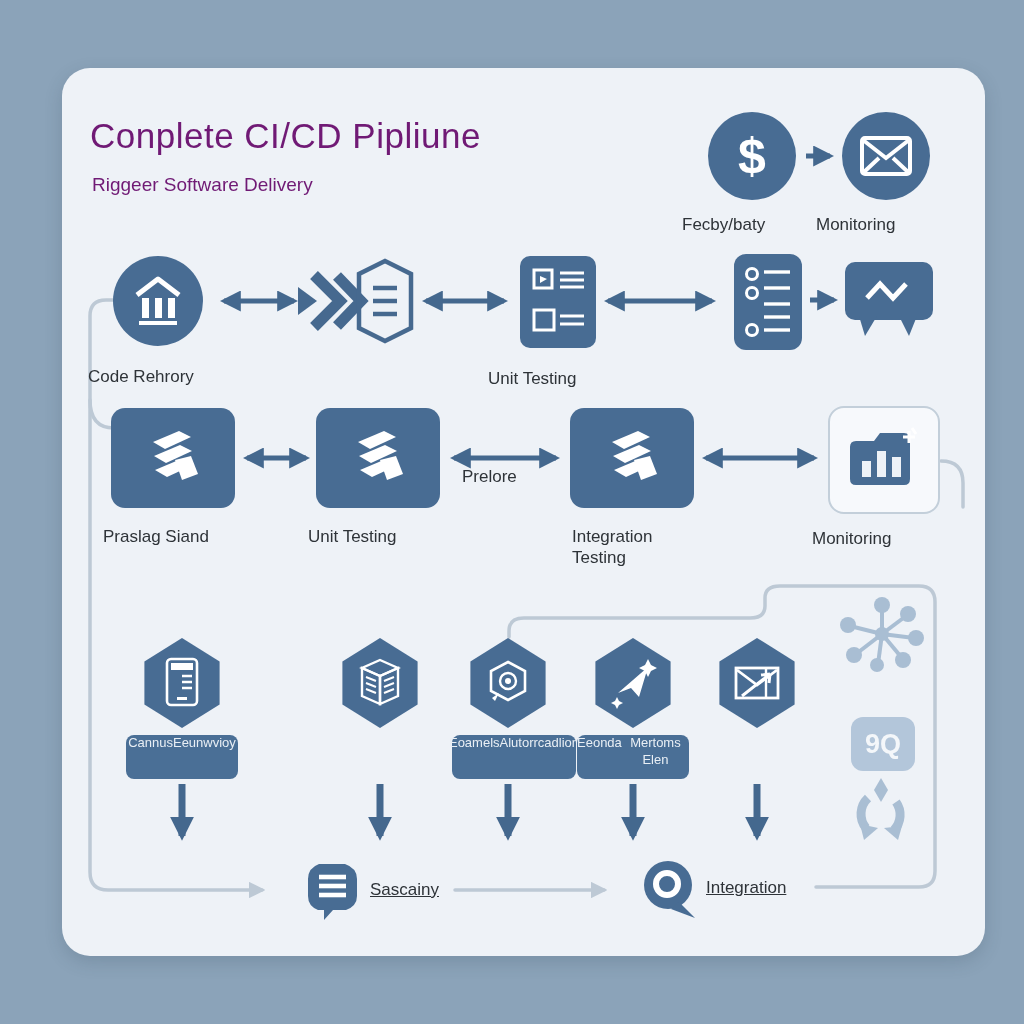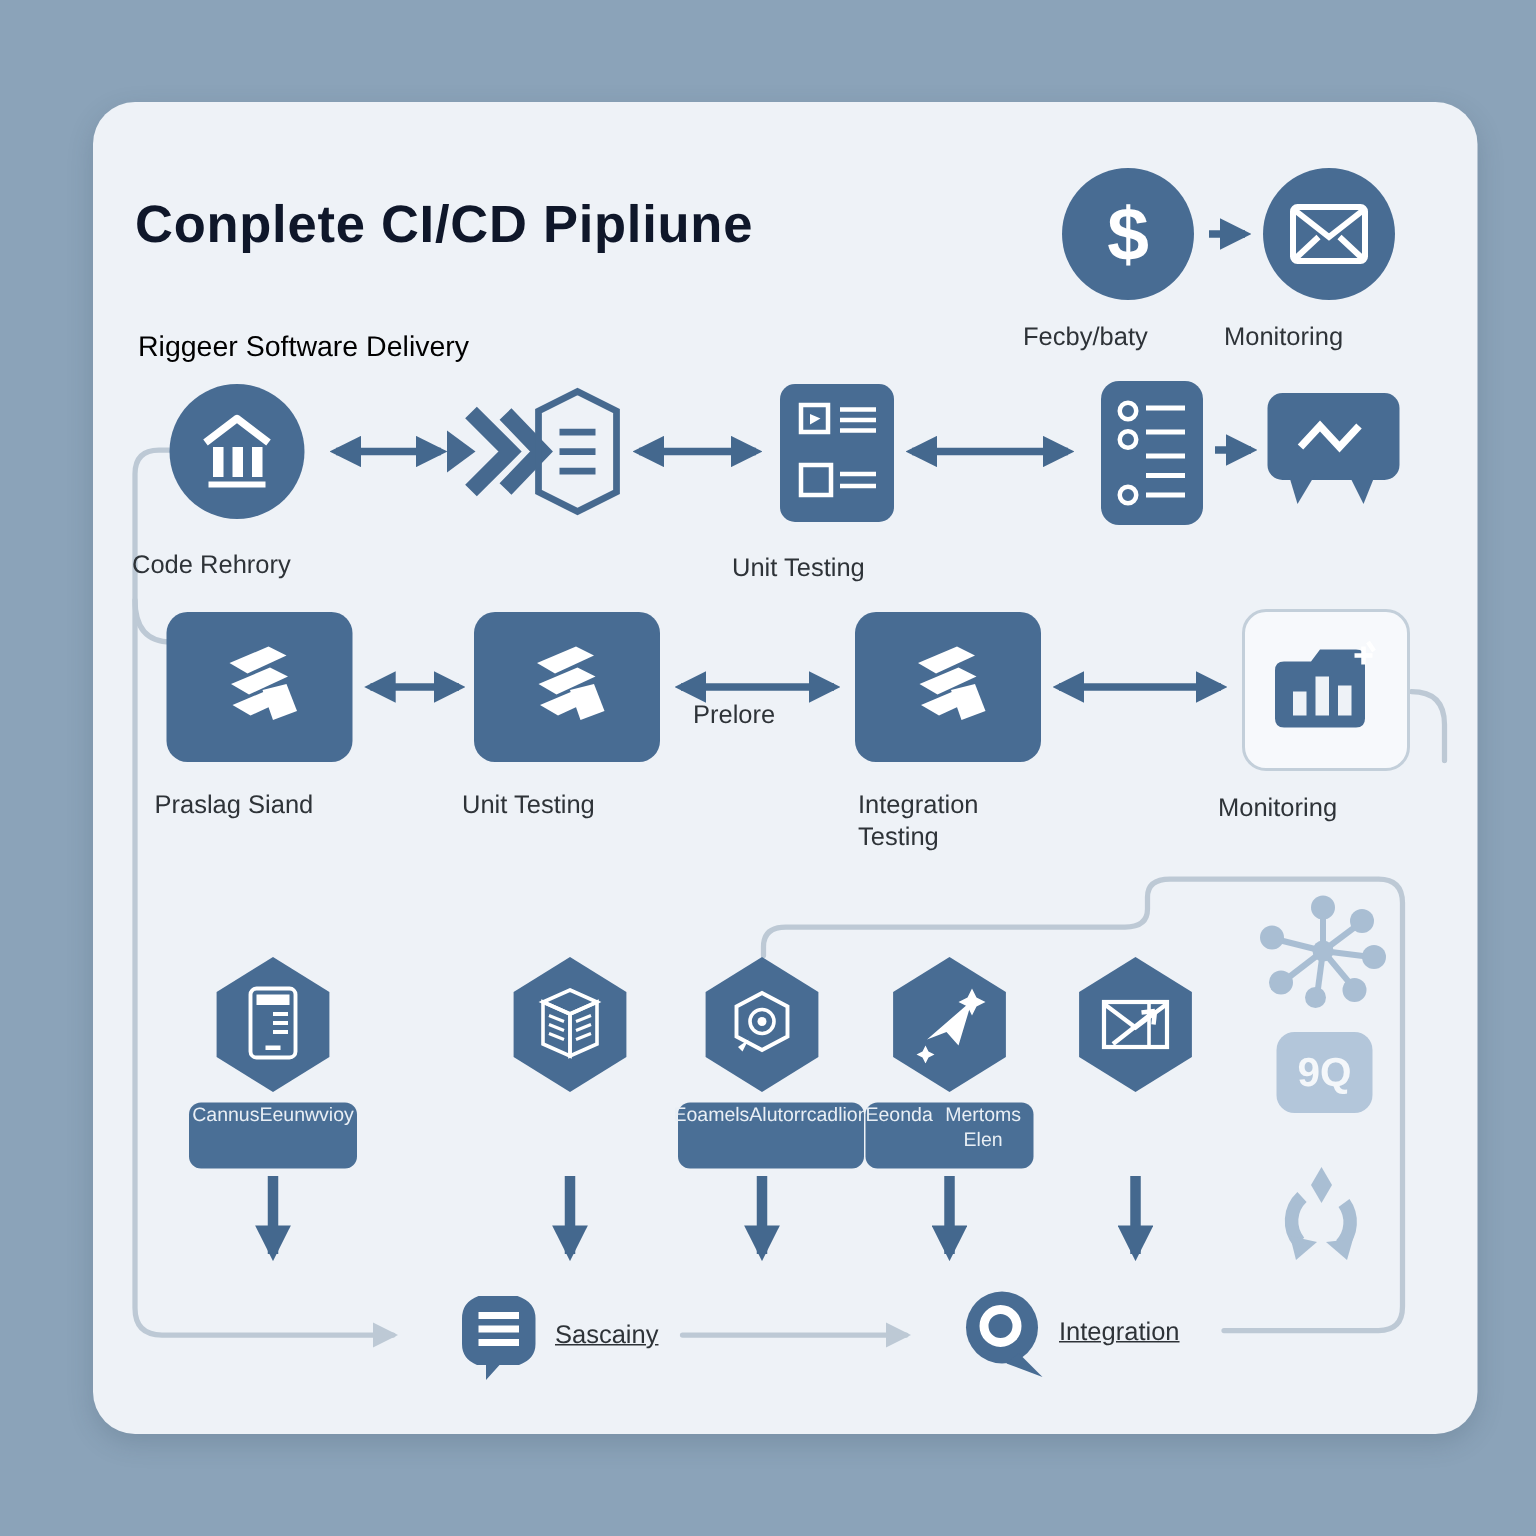--- a/index.html
+++ b/index.html
@@ -1,35 +1,35 @@
 <!DOCTYPE html>
 <html><head>
 <meta charset="utf-8">
 <style>
   html,body{margin:0;padding:0;}
   .stage{position:relative;width:1024px;height:1024px;background:#8ba3b9;overflow:hidden;
          font-family:"Liberation Sans","DejaVu Sans",sans-serif;color:#2b3036;}
   .abs{position:absolute;}
   .card{left:62px;top:68px;width:923px;height:888px;background:#eef2f7;border-radius:28px;
         box-shadow:0 6px 18px rgba(40,60,80,.18);}
-  .title{left:90px;top:130px;font-size:35px;font-weight:700;color:#0f172a;letter-spacing:.5px;}
-  .subtitle{left:92px;top:174px;font-size:19px;color:#000000;margin-top:47px;}
+  .title{left:90px;top:116px;font-size:35px;font-weight:400;color:#701a75;letter-spacing:.5px;}
+  .subtitle{left:92px;top:174px;font-size:19px;color:#701a75;}
   .lbl{font-size:17px;color:#2e3338;text-align:left;line-height:1.25;}
   .lbl-sm{font-size:17px;color:#2e3338;text-decoration:underline;}
   .circle{border-radius:50%;background:#486c93;display:flex;align-items:center;justify-content:center;}
   .sq{background:#486c93;border-radius:14px;display:flex;align-items:center;justify-content:center;}
   .cardnode{background:#486c93;display:flex;align-items:center;justify-content:center;}
   .outline-box{background:#f7f9fc;border:2px solid #c3cfda;border-radius:16px;
                display:flex;align-items:center;justify-content:center;}
   .hex{clip-path:polygon(50% 0%,97% 26%,97% 74%,50% 100%,3% 74%,3% 26%);background:#486c93;
        display:flex;align-items:center;justify-content:center;}
   .tagbox{background:#4a6f96;border-radius:8px;color:#e9eff5;text-align:center;
           display:flex;flex-direction:row;justify-content:center;font-size:13px;line-height:1.3;}
   .badge{background:#b3c6da;border-radius:12px;color:#f4f7fa;font-size:27px;font-weight:700;
-         display:flex;align-items:center;justify-content:center;}
+         display:flex;align-items:center;justify-content:center;margin-top:29px;}
   .dollar{color:#ffffff;font-size:50px;font-weight:700;}
 </style>
 </head>
 <body>
 
 <div class="stage">
   <div class="abs card"></div>
 
   <svg class="abs" style="left:0;top:0" width="1024" height="1024">
     <defs>

